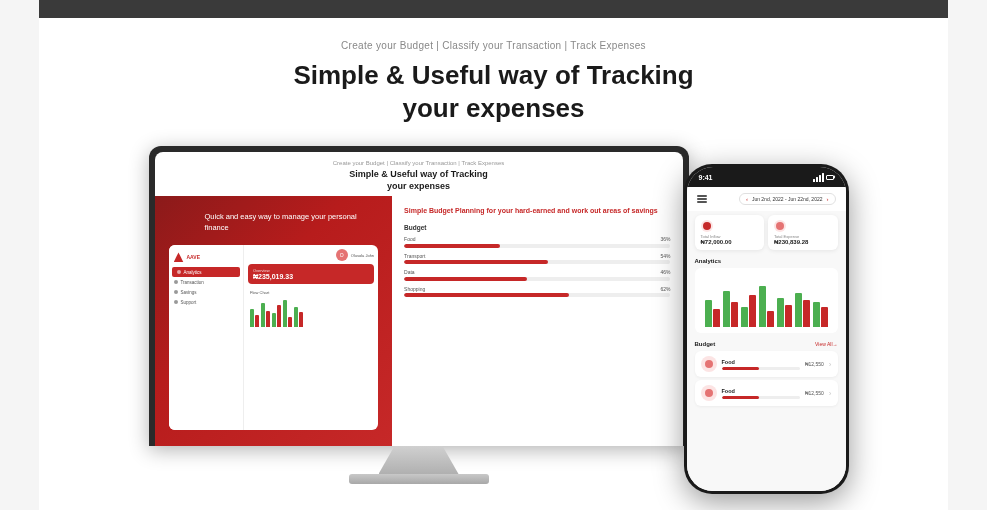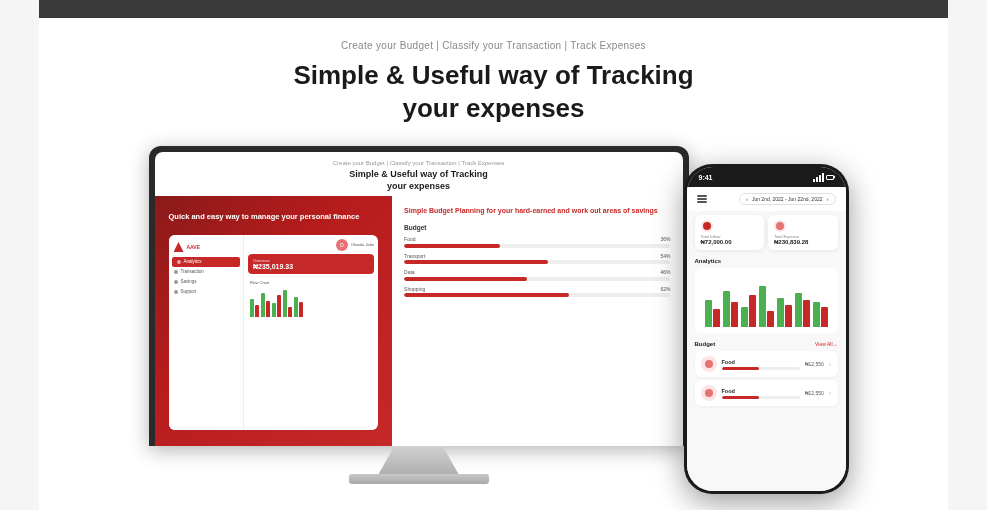--- a/index.html
+++ b/index.html
@@ -130,23 +130,24 @@
       width: 45%;
       background: linear-gradient(135deg, #8b1a1a 0%, #b71c1c 40%, #c62828 100%);
       padding: 16px 14px;
       display: flex;
       flex-direction: column;
     }
 
     .monitor-left-text {
       font-size: 7.5px;
       color: #fff;
-      font-weight: 700;
+      font-weight: 400;
       line-height: 1.4;
       margin-bottom: 12px;
+      margin-left: 36px;
     }
 
     
     .app-mockup {
       background: #fff;
       border-radius: 6px;
       overflow: hidden;
       flex: 1;
       display: flex;
     }

